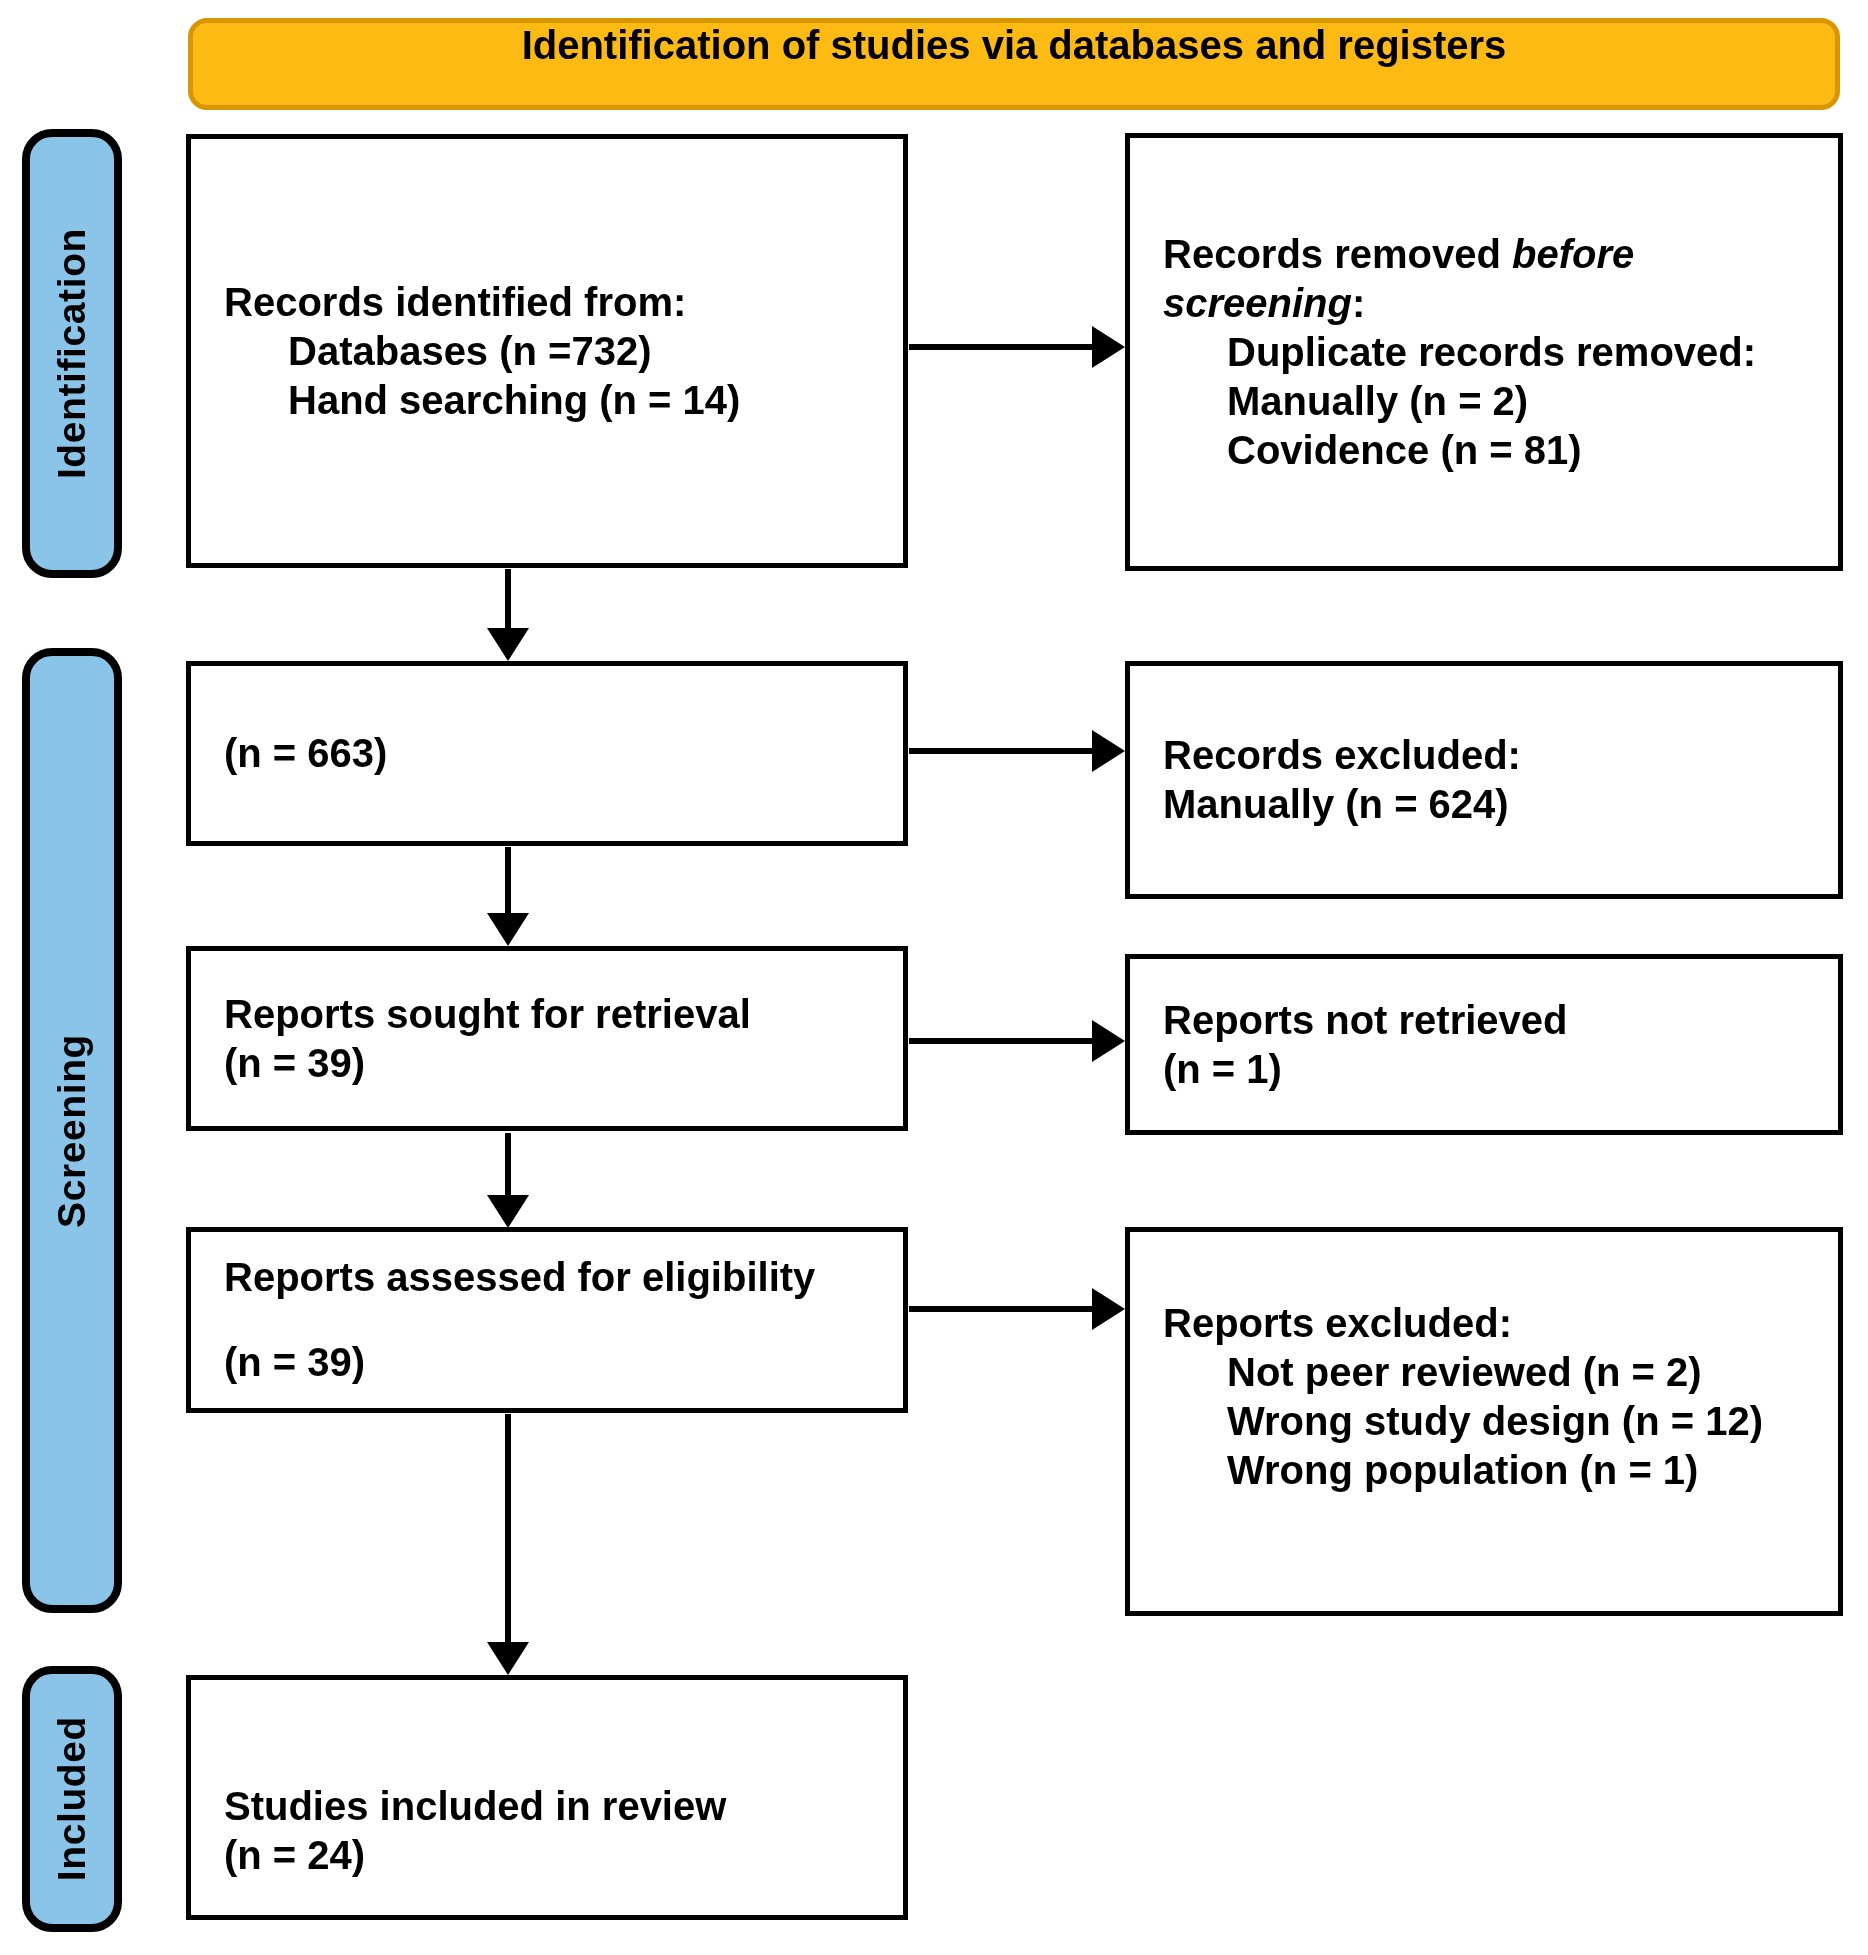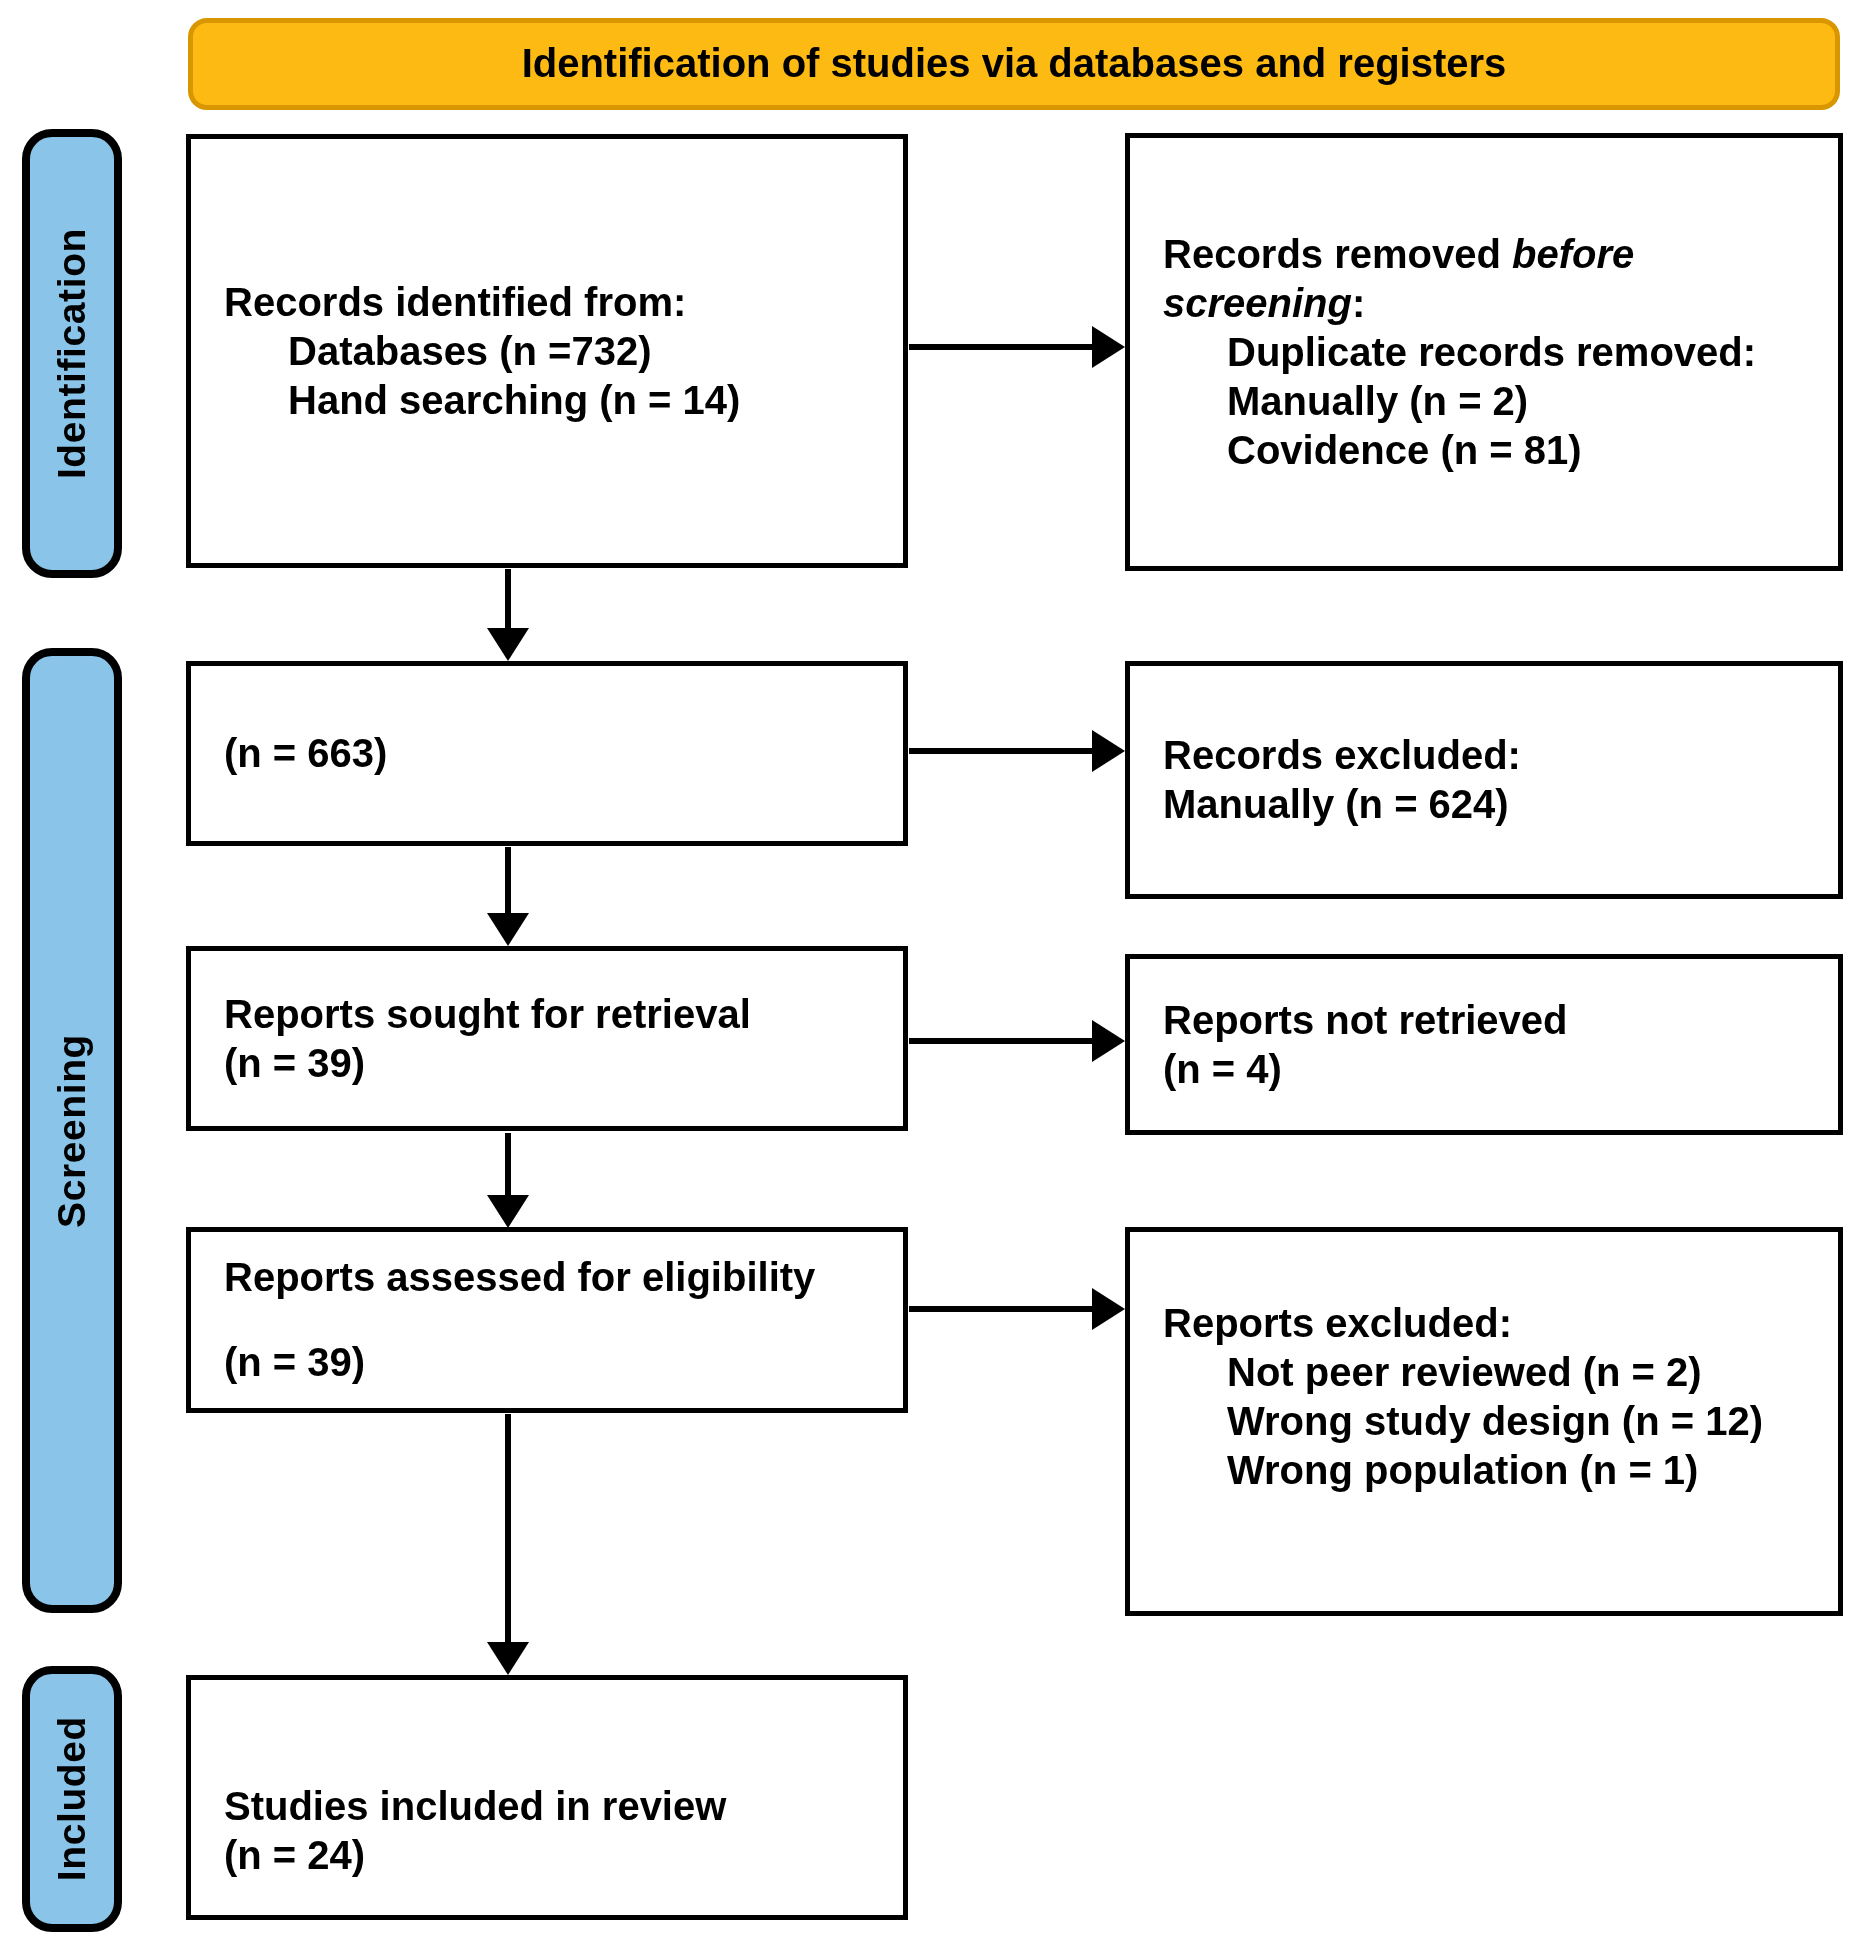--- a/index.html
+++ b/index.html
@@ -10,21 +10,21 @@
   }
   *{box-sizing:border-box;margin:0;padding:0;}
   html,body{background:#ffffff;}
   body{font-family:"Liberation Sans","DejaVu Sans",sans-serif;color:var(--ink);}
   .canvas{position:relative;width:1868px;height:1955px;background:#ffffff;overflow:hidden;}
 
   
   .banner{
     position:absolute;left:188px;top:17.6px;width:1652px;height:92px;
     background:var(--banner-bg);border:5px solid var(--banner-border);border-radius:19px;
-    display:flex;align-items:center;justify-content:center;
+    display:flex;justify-content:center;
   }
   .banner span{font-weight:bold;font-size:40px;white-space:nowrap;}
 
   
   .pill{
     position:absolute;left:22px;width:100px;
     background:var(--sidebar-bg);border:8.2px solid var(--ink);border-radius:30px;
     display:flex;align-items:center;justify-content:center;
   }
   .pill span{
@@ -94,21 +94,21 @@
     <div class="line">Manually (n = 624)</div>
   </div>
 
   <div class="box" style="left:186px;top:946px;width:722px;height:185px;">
     <div class="line">Reports sought for retrieval</div>
     <div class="line">(n = 39)</div>
   </div>
 
   <div class="box" style="left:1125px;top:954px;width:718px;height:181px;">
     <div class="line">Reports not retrieved</div>
-    <div class="line">(n = 4)</div>
+    <div class="line">(n = 1)</div>
   </div>
 
   <div class="box" style="left:186px;top:1227px;width:722px;height:186px;gap:36px;">
     <div class="line">Reports assessed for eligibility</div>
     <div class="line">(n = 39)</div>
   </div>
 
   <div class="box" style="left:1125px;top:1227px;width:718px;height:389px;padding-bottom:56px;">
     <div class="line">Reports excluded:</div>
     <div class="line ind">Not peer reviewed (n = 2)</div>

